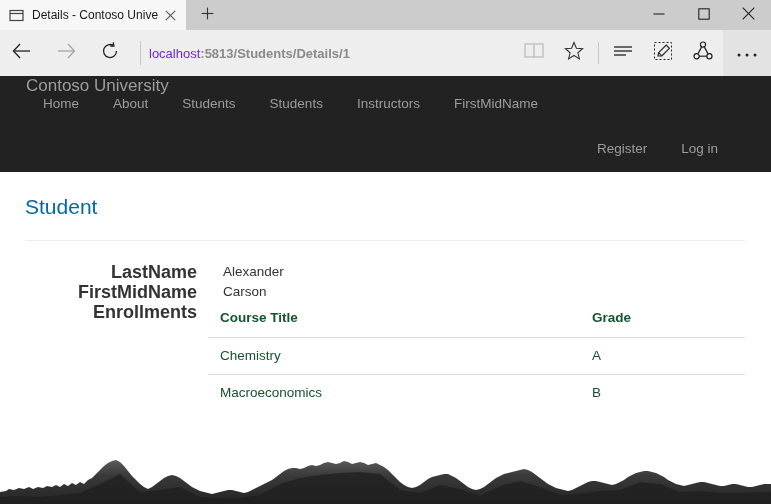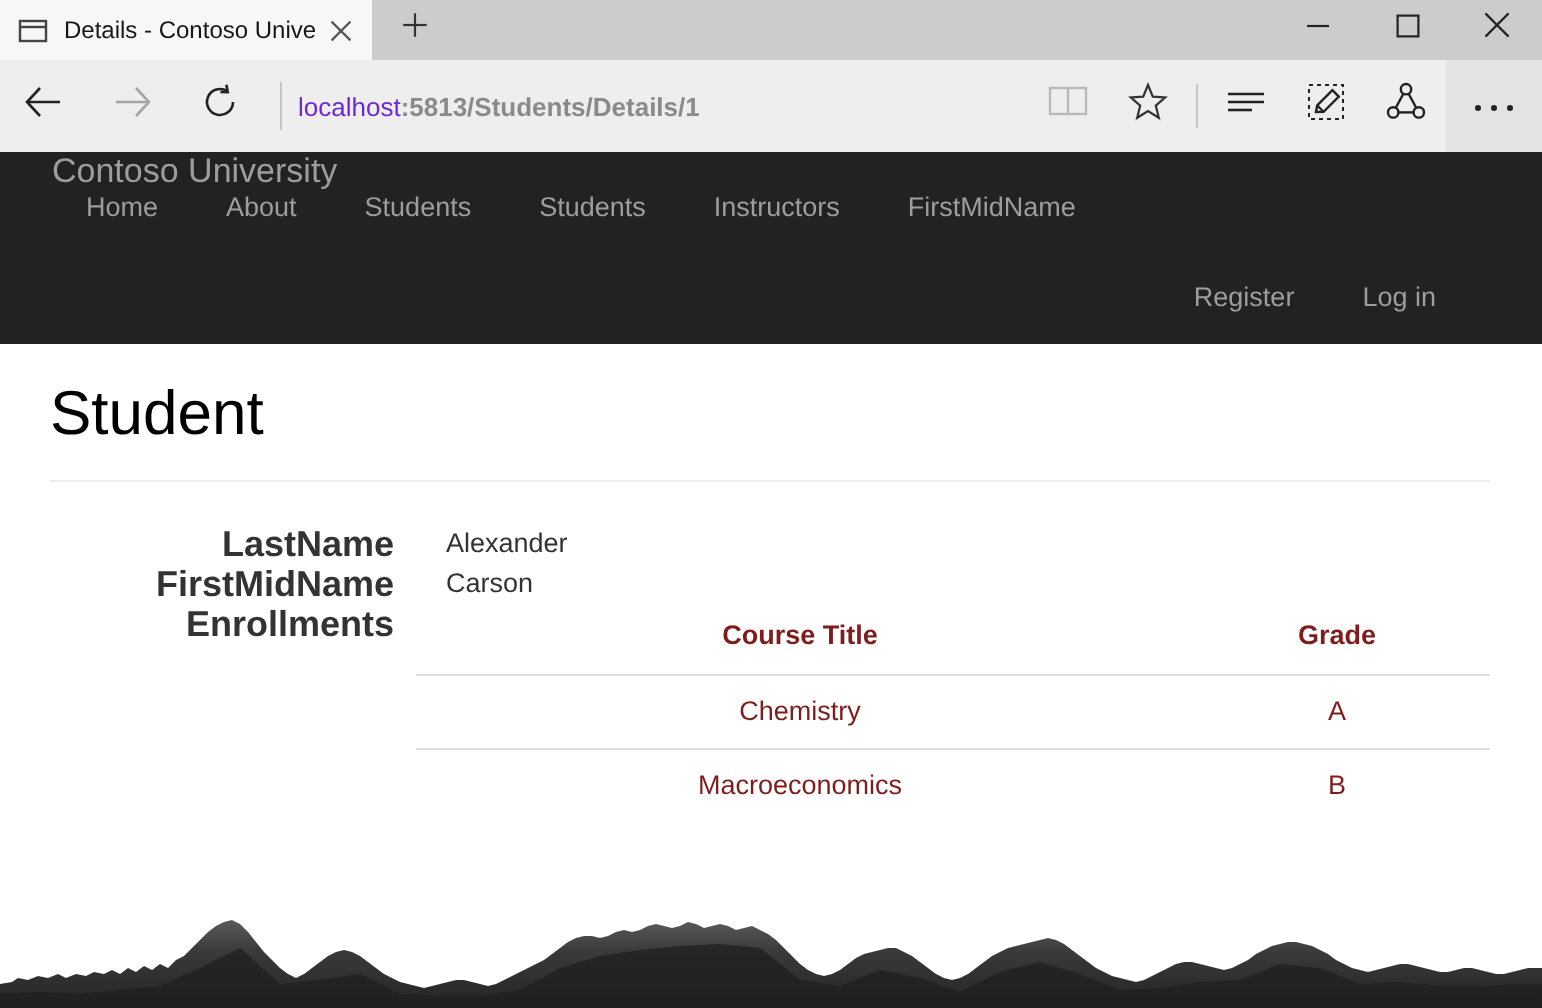--- a/index.html
+++ b/index.html
@@ -161,23 +161,23 @@
     justify-content: flex-end;
     height: 48px;
     padding-right: 36px;
   }
 
   .container {
     padding: 0 25px;
     position: relative;
   }
   h1.page-title {
-    font-size: 31px;
+    font-size: 21px;
     font-weight: normal;
-    color: #000000;
+    color: #0369a1;
     margin: 20px 0 0 0;
     line-height: 30px;
   }
   hr.divider {
     border: 0;
     border-top: 1px solid #eeeeee;
     margin: 18px 0 0 0;
     width: 720px;
   }
 
@@ -209,23 +209,23 @@
   }
   .dl-row.enroll .dd { margin-left: 11px; }
 
   table.enrollments {
     border-collapse: collapse;
     width: 537px;
     margin-top: -2px;
   }
   table.enrollments th,
   table.enrollments td {
-    text-align: center;
+    text-align: left;
     font-size: 13.5px;
-    color: #7f1d1d;
+    color: #14532d;
     padding: 8px 0 8px 12px;
     border-top: 1px solid #dddddd;
     line-height: 20px;
   }
   table.enrollments thead th {
     border-top: 0;
     border-bottom: 1px solid #dddddd;
     font-weight: bold;
     padding-top: 8px;
     padding-bottom: 9px;

